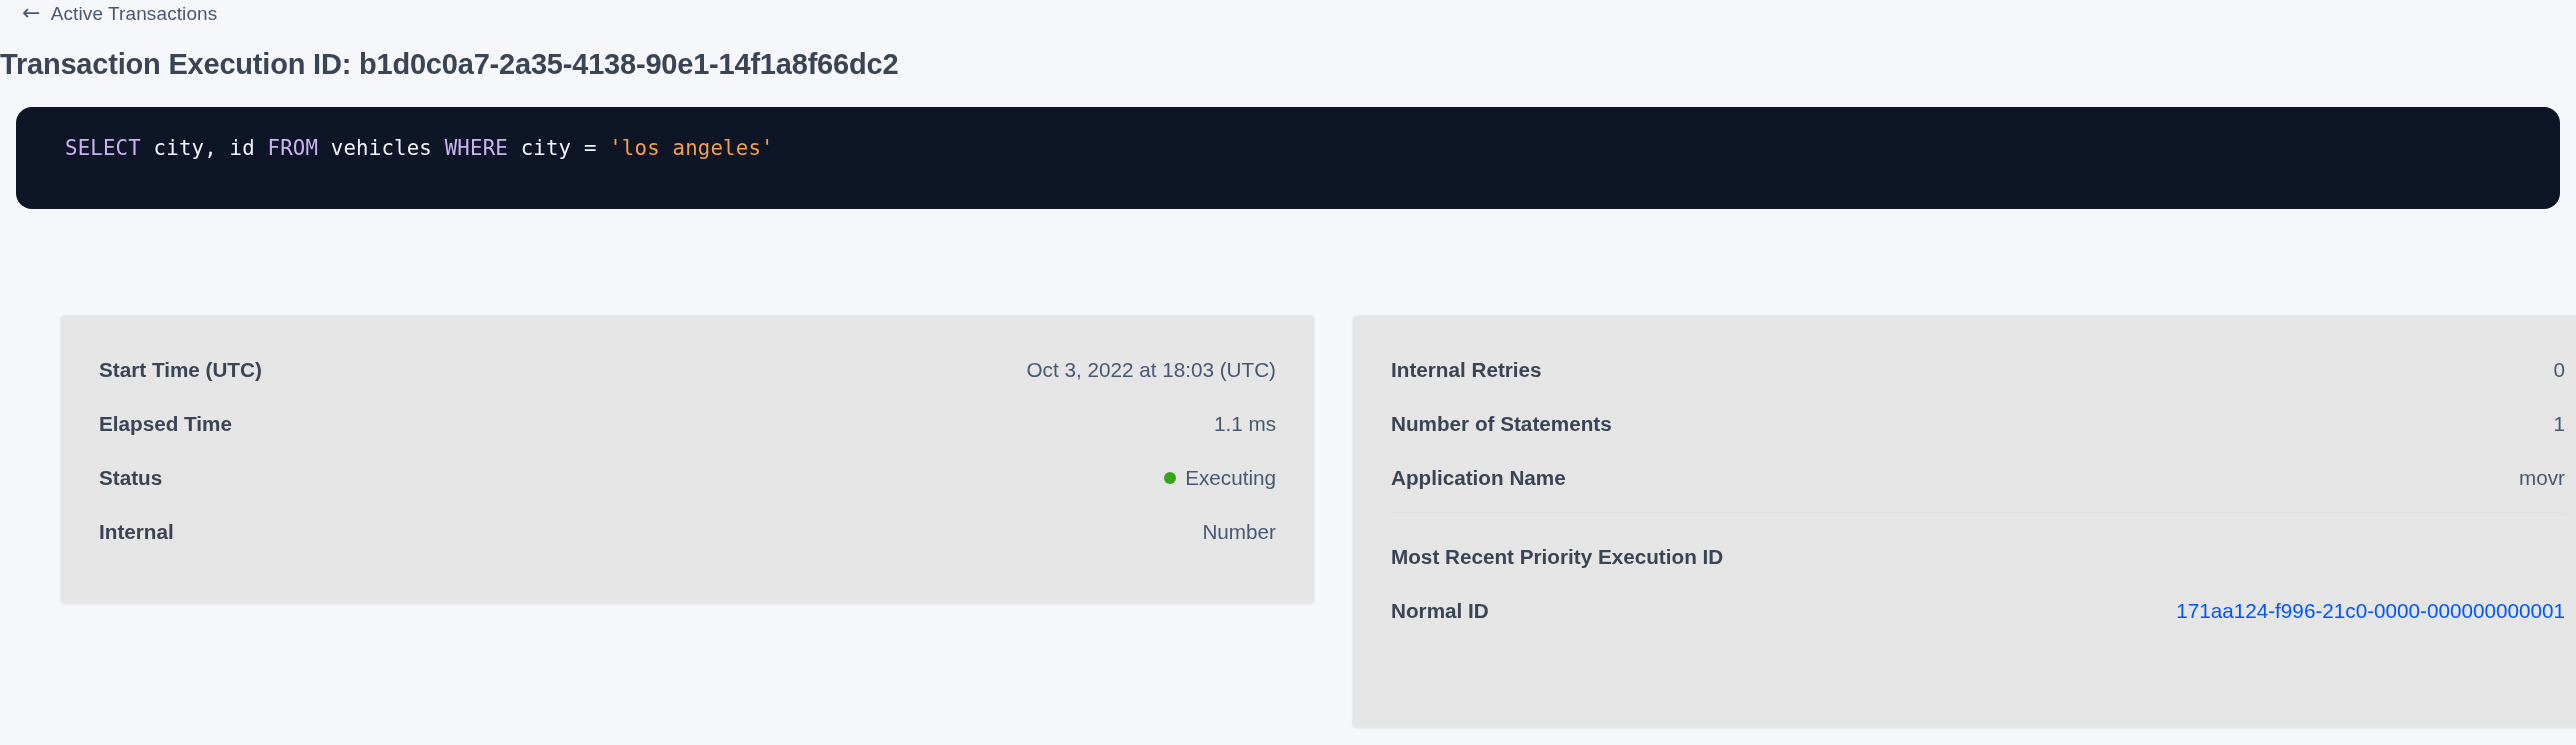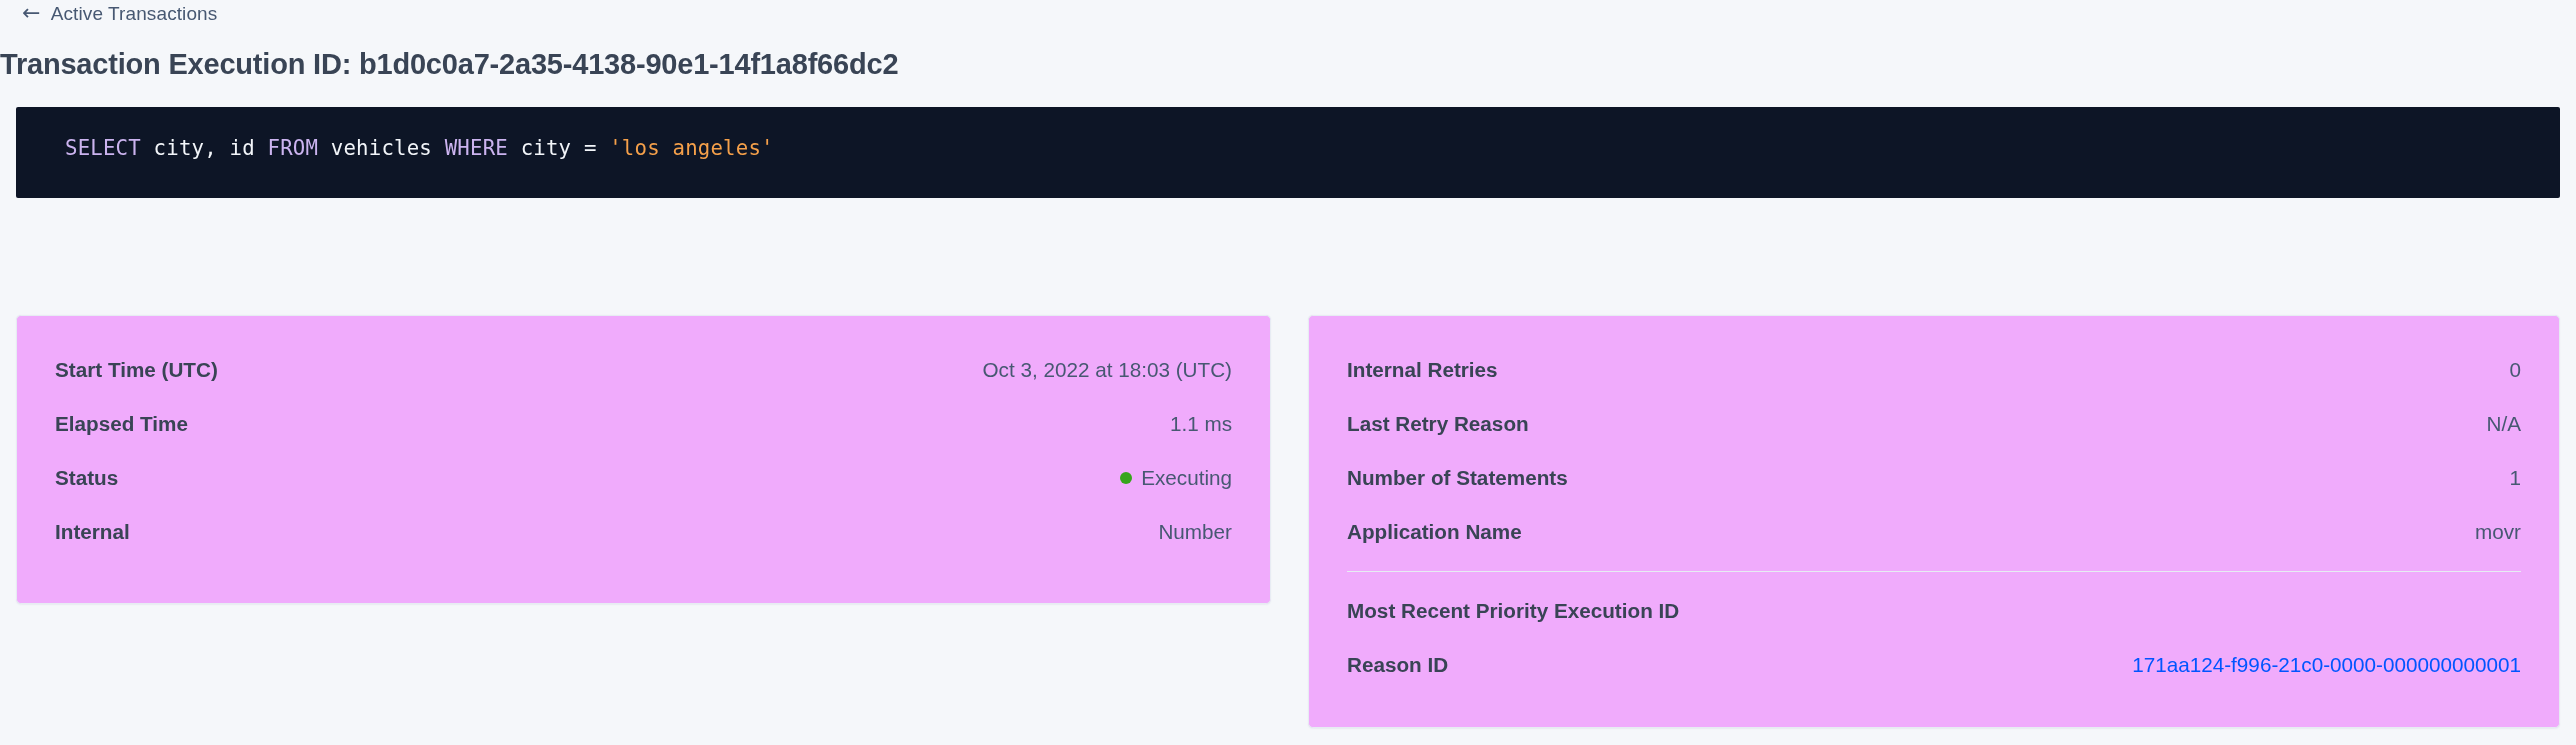--- a/index.html
+++ b/index.html
@@ -57,48 +57,49 @@
     letter-spacing: -0.2px;
     white-space: nowrap;
   }
 
   
   .code-block {
     position: absolute;
     left: 16px;
     top: 107px;
     width: 2544px;
-    height: 91px;
+    height: 102px;
     background: #0d1526;
-    border-radius: 2px;
+    border-radius: 16px;
     box-sizing: border-box;
     padding: 29px 0 0 49px;
     overflow: hidden;
   }
   .code-line {
     font-family: "DejaVu Sans Mono", monospace;
     font-size: 20.7px;
     line-height: 24px;
     white-space: pre;
     color: #e6e9ef;
     letter-spacing: 0.2px;
   }
   .tok-kw  { color: #cbb3ef; }
   .tok-id  { color: #f2f5f9; }
   .tok-op  { color: #f2f5f9; }
   .tok-str { color: #f5a04a; }
 
   
   .card {
     position: absolute;
-    background: #f0abfc;
+    background: #e5e5e5;
     border: 0.8px solid #e7ecf3;
     border-radius: 4.8px;
     box-sizing: border-box;
     box-shadow: 0 0.8px 1.6px rgba(71, 88, 114, .07);
+    margin-left: 44px;
   }
   .card-left {
     left: 16px;
     top: 315px;
     width: 1255px;
     height: 289px;
     padding: 27px 38px 0 38px;
   }
   .card-right {
     left: 1308px;
@@ -194,45 +195,39 @@
 
   <div class="card card-right">
     <div id="right-rows">
         <div class="row">
           <div class="row-label">Internal Retries</div>
           <div class="row-value">
             <span>0</span>
           </div>
         </div>
         <div class="row">
-          <div class="row-label">Last Retry Reason</div>
-          <div class="row-value">
-            <span>N/A</span>
-          </div>
-        </div>
-        <div class="row">
           <div class="row-label">Number of Statements</div>
           <div class="row-value">
             <span>1</span>
           </div>
         </div>
         <div class="row">
           <div class="row-label">Application Name</div>
           <div class="row-value">
             <span>movr</span>
           </div>
         </div>
       </div>
     <div class="divider"></div>
     <div id="right-rows-2">
         <div class="row">
           <div class="row-label">Most Recent Priority Execution ID</div>
         </div>
         <div class="row">
-          <div class="row-label">Reason ID</div>
+          <div class="row-label">Normal ID</div>
           <div class="row-value link">
             <span>171aa124-f996-21c0-0000-000000000001</span>
           </div>
         </div>
       </div>
   </div>
 
 </div>
 
 

